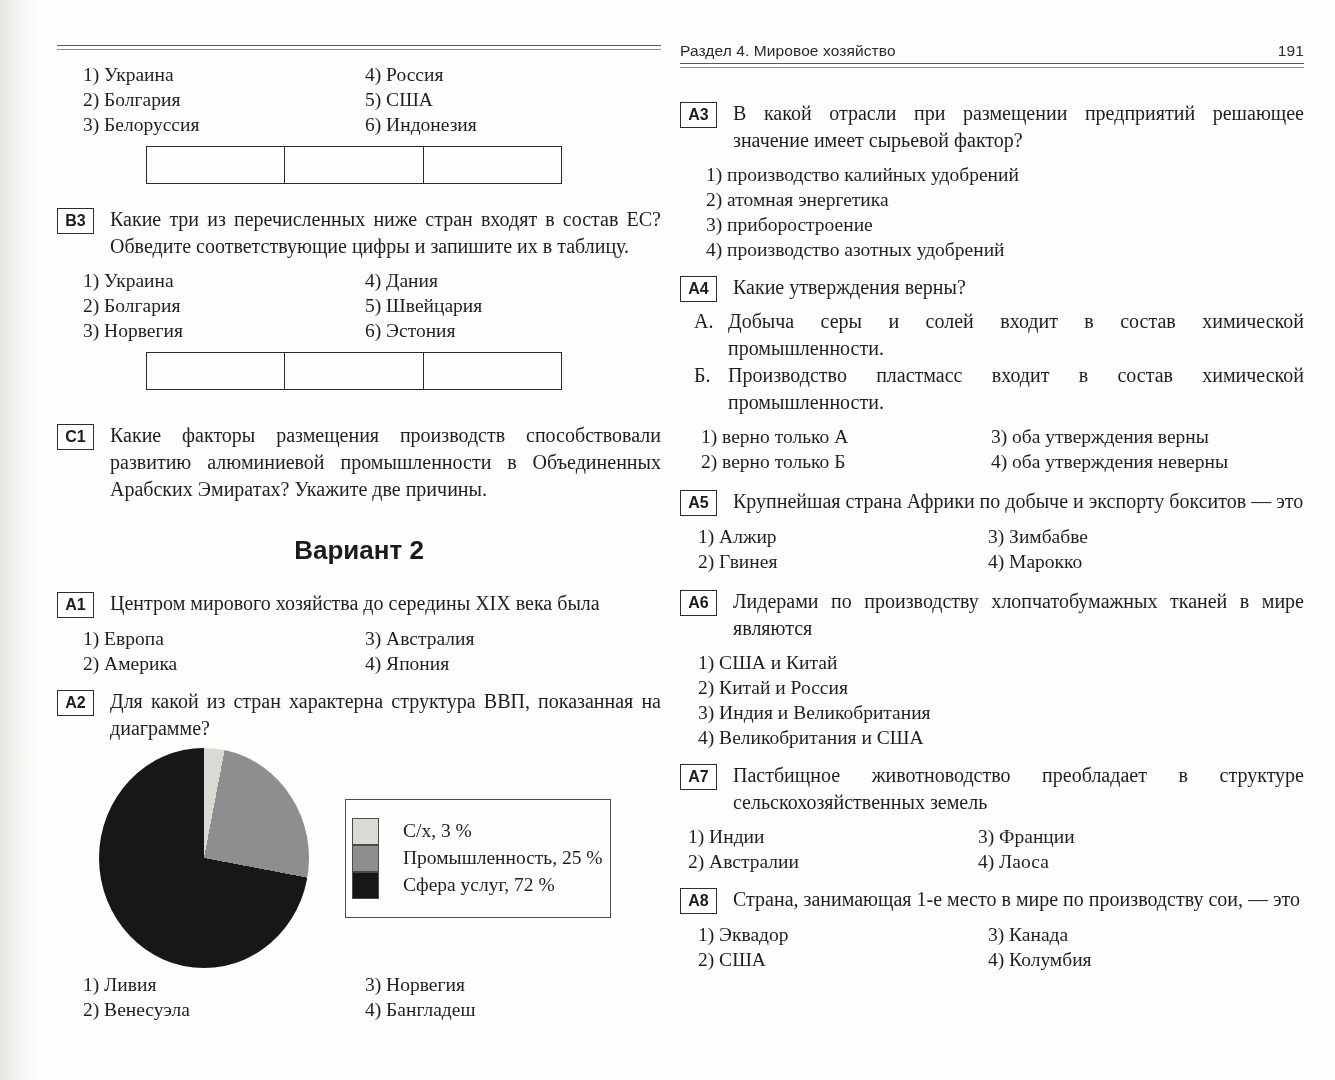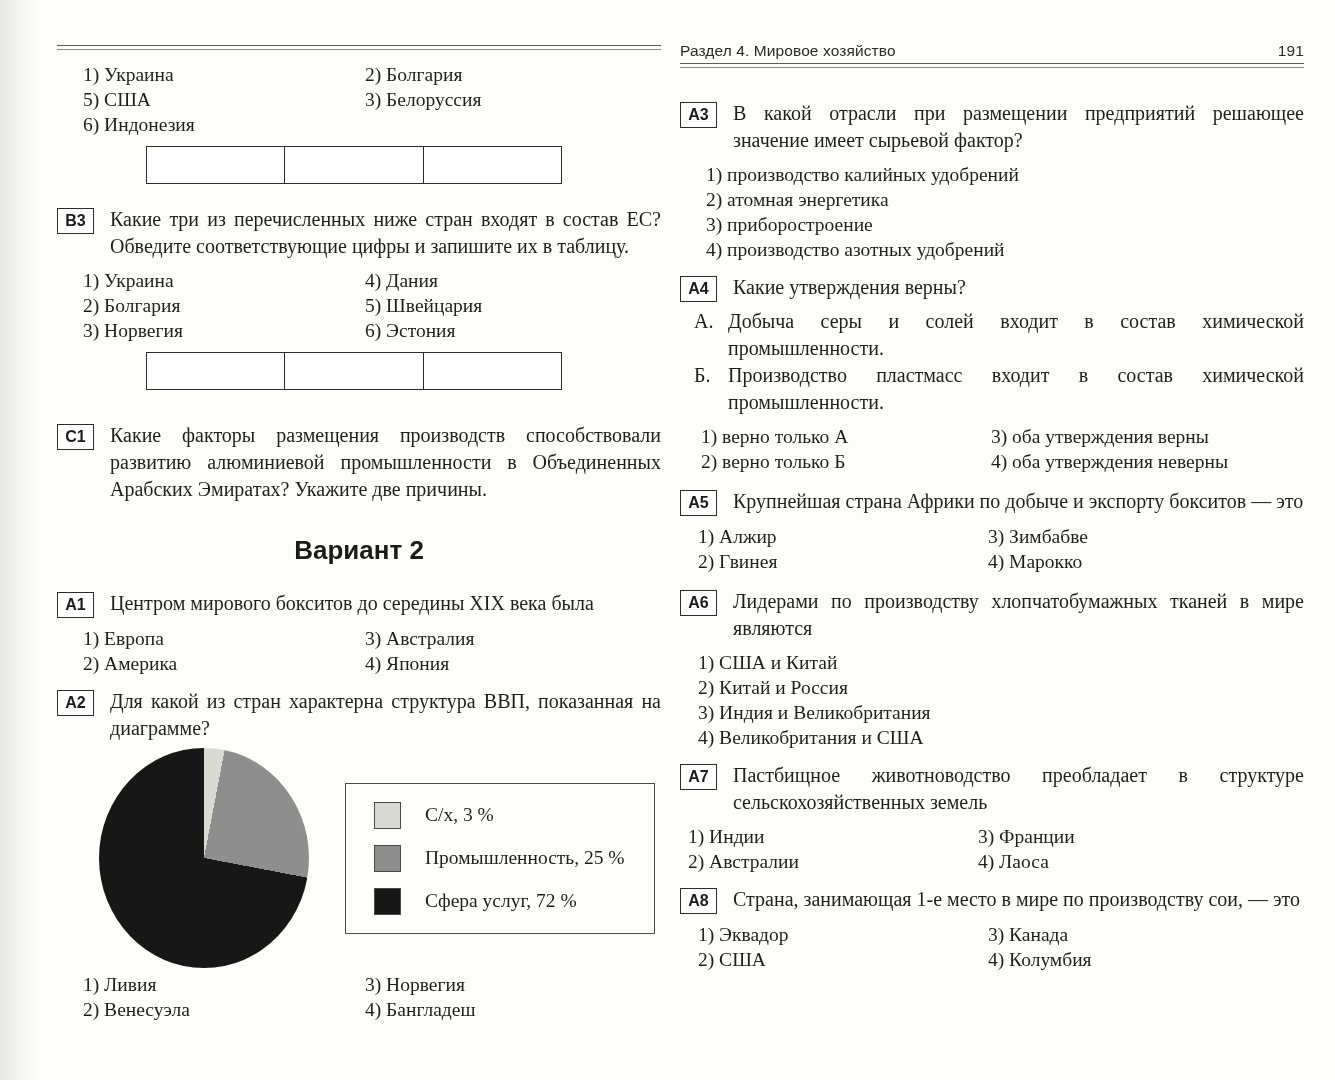--- a/index.html
+++ b/index.html
@@ -54,21 +54,21 @@
 
   .variant {
     font-family: "Liberation Sans", sans-serif; font-weight: bold;
     font-size: 26px; text-align: center; margin: 32px 0 7px 0; color: #1b1b1b;
   }
 
   .chart-row { display: flex; align-items: center; gap: 36px; margin: 6px 0 0 42px; }
   .pie { width: 210px; height: 220px; border-radius: 50%; flex: 0 0 auto; }
   .legend {
     border: 1.3px solid #4c4c4c; background: #fefefd;
-    padding: 18px 28px; display: flex; flex-direction: column; gap: 16px;
+    padding: 18px 6px; display: flex; flex-direction: column; 
     width: 252px; flex: 0 0 auto;
   }
   .legend-item { display: flex; align-items: center; gap: 24px; font-size: 19.5px; }
   .swatch { width: 25px; height: 25px; border: 1.2px solid #4a4a4a; flex: 0 0 auto; }
 
   .stmts { margin: 6px 0 0 14px; }
   .stmt { display: flex; gap: 10px; font-size: 20px; line-height: 27px; }
   .stmt-marker { flex: 0 0 24px; }
   .stmt-text { text-align: justify; }
 
@@ -86,20 +86,21 @@
 <div class="canvas">
   <div class="scan-edge"></div>
 
   <section class="page left">
     <header>
       <div class="rule"></div>
     </header>
 
     <div class="opts cols2 mt12">
       <span class="opt">1) Украина</span>
+      <span class="opt">4) Россия</span>
       <span class="opt">2) Болгария</span>
       <span class="opt">5) США</span>
       <span class="opt">3) Белоруссия</span>
       <span class="opt">6) Индонезия</span>
     </div>
     <div class="ans-table">
       <div class="ans-cell"></div>
       <div class="ans-cell"></div>
       <div class="ans-cell"></div>
     </div>
@@ -124,21 +125,21 @@
 
     <div class="q mt20">
       <span class="badge">С1</span>
       <p class="qtext">Какие факторы размещения производств способствовали развитию алюминиевой промышленности в Объединенных Арабских Эмиратах? Укажите две причины.</p>
     </div>
 
     <h2 class="variant">Вариант 2</h2>
 
     <div class="q mt24">
       <span class="badge">А1</span>
-      <p class="qtext">Центром мирового бокситов до середины XIX века была</p>
+      <p class="qtext">Центром мирового хозяйства до середины XIX века была</p>
     </div>
     <div class="opts cols2 mt8">
       <span class="opt">1) Европа</span>
       <span class="opt">3) Австралия</span>
       <span class="opt">2) Америка</span>
       <span class="opt">4) Япония</span>
     </div>
 
     <div class="q mt12">
       <span class="badge">А2</span>

